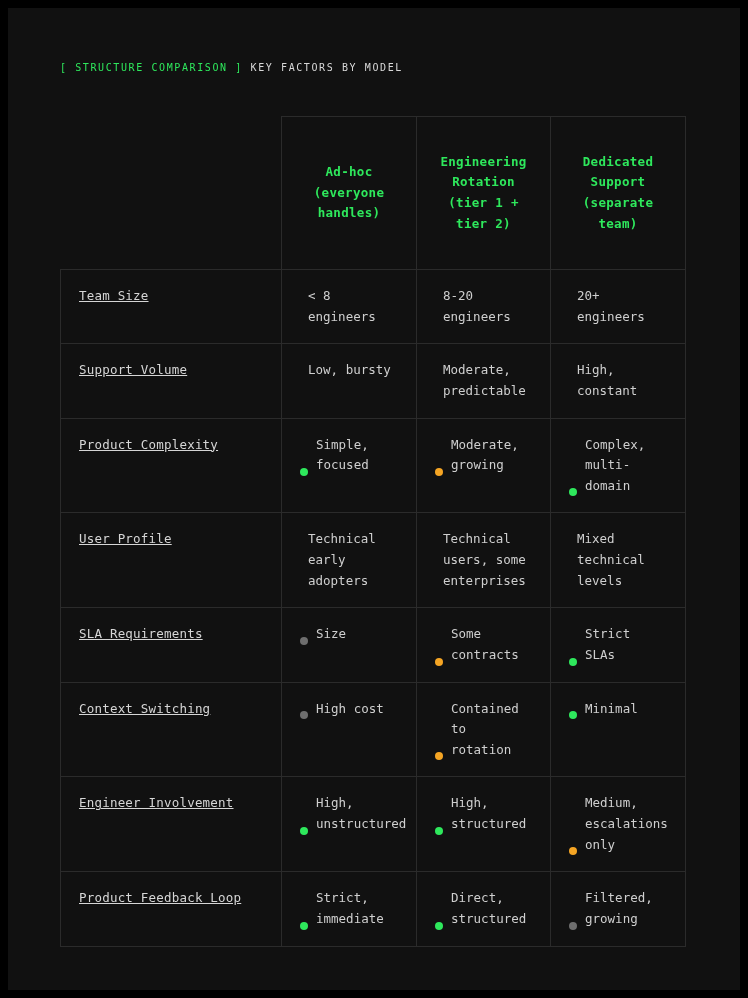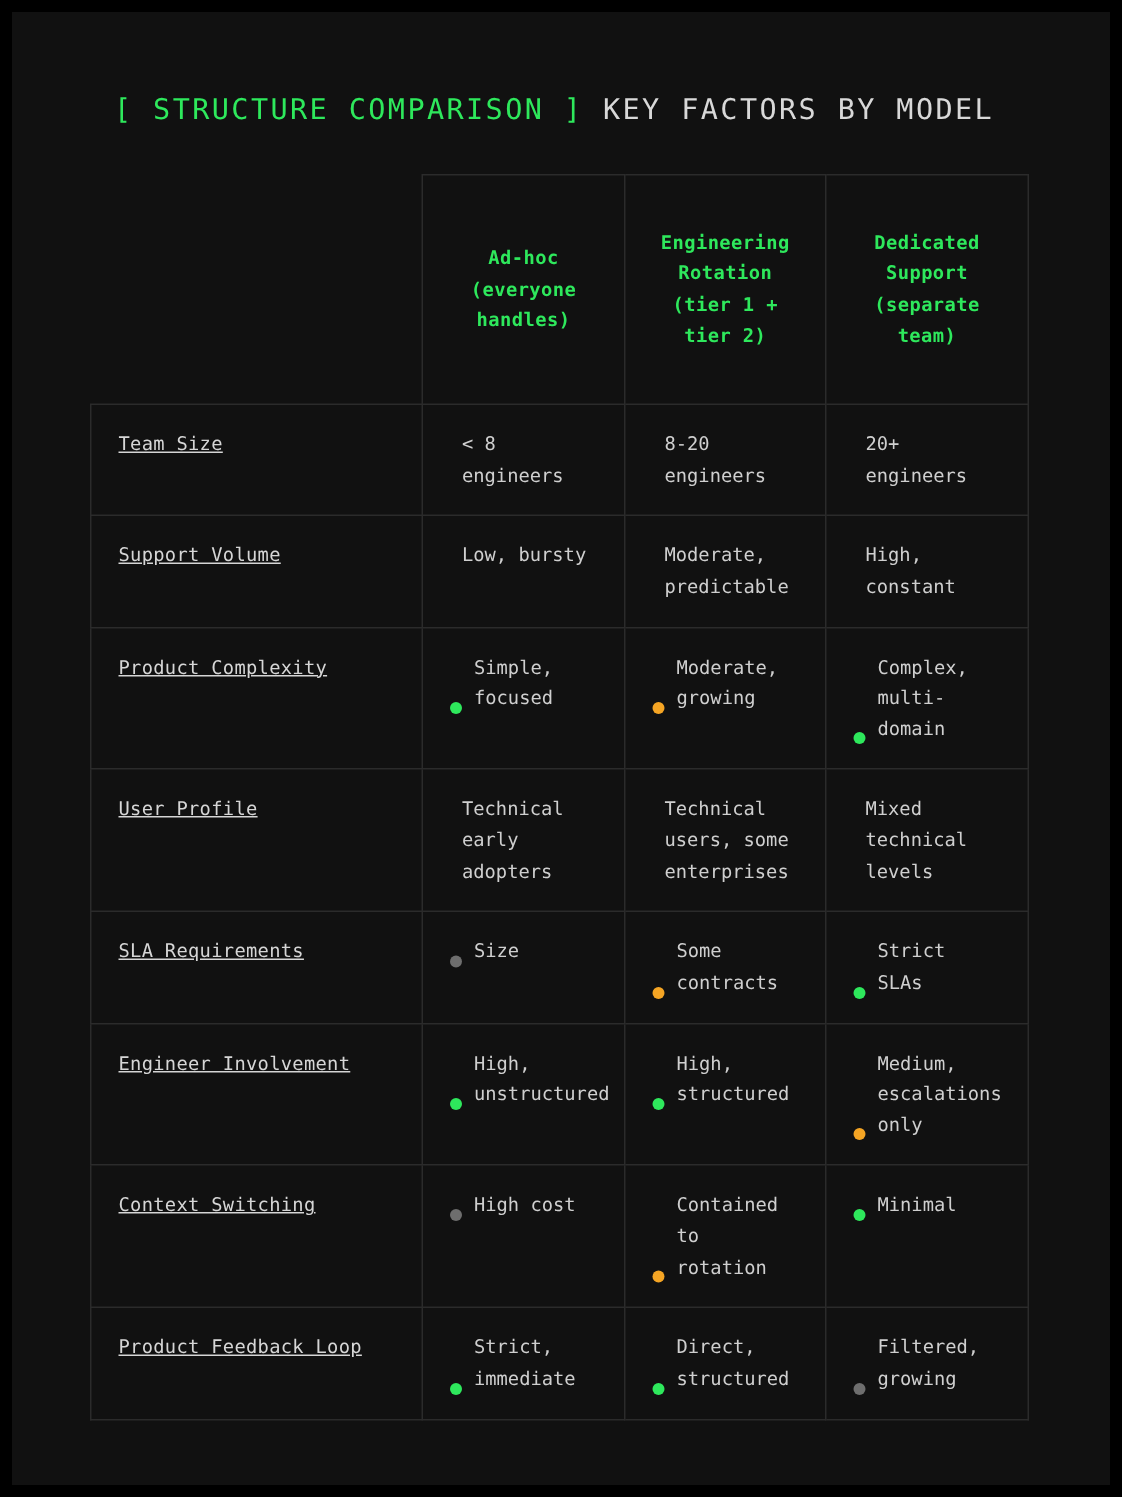--- a/index.html
+++ b/index.html
@@ -17,23 +17,23 @@
     position: absolute;
     left: 8px;
     top: 8px;
     width: 732px;
     height: 982px;
     background: #111111;
     box-sizing: border-box;
   }
   .title {
     position: absolute;
-    left: 68px;
+    left: 52px;
     top: 54px;
-    font-size: 19px;
+    font-size: 10px;
     letter-spacing: 1.6px;
     color: #d8d8d8;
     white-space: nowrap;
   }
   .title .tag {
     color: #2ee85c;
   }
   .table-wrap {
     position: absolute;
     left: 52px;
@@ -229,59 +229,59 @@
           </td>
           <td>
             <span class="dotcell">
                 <span class="dot green"></span>
                 <span class="dottext">Strict SLAs</span>
               </span>
           </td>
         </tr>
 
         <tr>
+          <th class="rowhead">Context Switching</th>
+          <td>
+            <span class="dotcell">
+                <span class="dot gray"></span>
+                <span class="dottext">High cost</span>
+              </span>
+          </td>
+          <td>
+            <span class="dotcell">
+                <span class="dot orange"></span>
+                <span class="dottext">Contained to rotation</span>
+              </span>
+          </td>
+          <td>
+            <span class="dotcell">
+                <span class="dot green"></span>
+                <span class="dottext">Minimal</span>
+              </span>
+          </td>
+        </tr>
+
+        <tr>
           <th class="rowhead">Engineer Involvement</th>
           <td>
             <span class="dotcell">
                 <span class="dot green"></span>
                 <span class="dottext">High, unstructured</span>
               </span>
           </td>
           <td>
             <span class="dotcell">
                 <span class="dot green"></span>
                 <span class="dottext">High, structured</span>
               </span>
           </td>
           <td>
             <span class="dotcell">
                 <span class="dot orange"></span>
                 <span class="dottext">Medium, escalations only</span>
-              </span>
-          </td>
-        </tr>
-
-        <tr>
-          <th class="rowhead">Context Switching</th>
-          <td>
-            <span class="dotcell">
-                <span class="dot gray"></span>
-                <span class="dottext">High cost</span>
-              </span>
-          </td>
-          <td>
-            <span class="dotcell">
-                <span class="dot orange"></span>
-                <span class="dottext">Contained to rotation</span>
-              </span>
-          </td>
-          <td>
-            <span class="dotcell">
-                <span class="dot green"></span>
-                <span class="dottext">Minimal</span>
               </span>
           </td>
         </tr>
 
         <tr>
           <th class="rowhead">Product Feedback Loop</th>
           <td>
             <span class="dotcell">
                 <span class="dot green"></span>
                 <span class="dottext">Strict, immediate</span>

